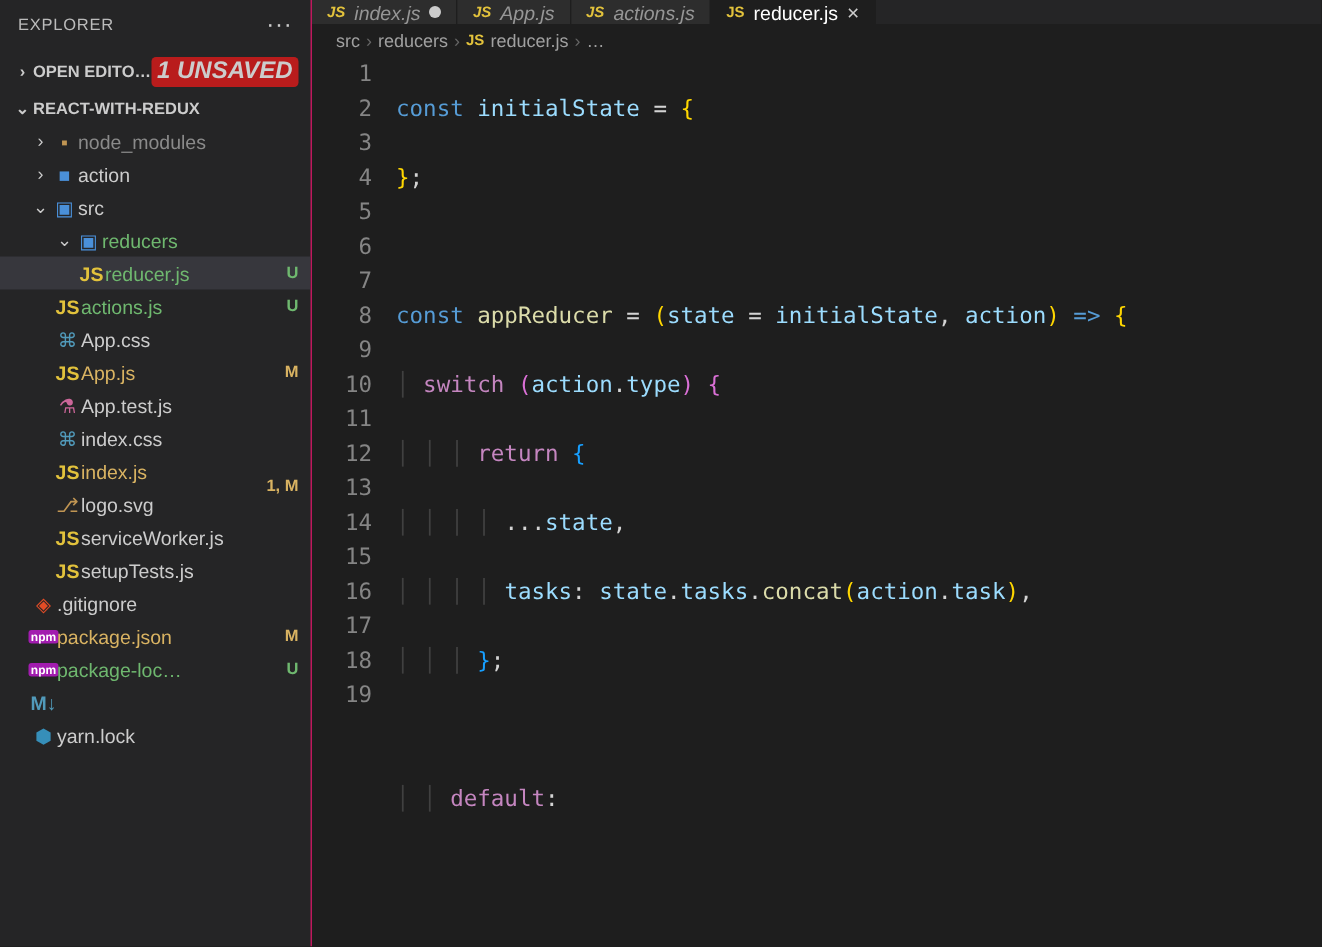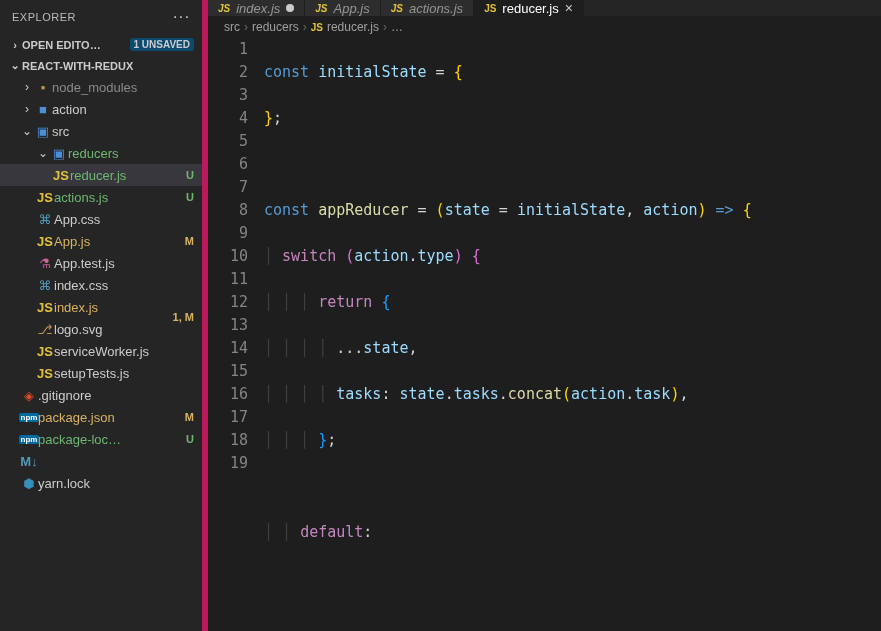--- a/index.html
+++ b/index.html
@@ -11,21 +11,21 @@
   height: 631px;
   overflow: hidden;
   display: flex;
   font-size: 13px;
 }
 .sidebar {
   width: 208px;
   background: #252526;
   display: flex;
   flex-direction: column;
-  border-right: 6px solid #be185d;
+  border-right: 1px solid #be185d;
 }
 .sidebar-header {
   display: flex;
   align-items: center;
   justify-content: space-between;
   padding: 8px 12px;
   font-size: 11px;
   color: #bbbbbb;
   letter-spacing: 0.5px;
 }
@@ -34,26 +34,27 @@
   display: flex;
   align-items: center;
   padding: 4px 8px;
   font-size: 11px;
   font-weight: 700;
   color: #cccccc;
   cursor: pointer;
 }
 .section-row .chev { width: 14px; display:inline-block; text-align:center; color:#cccccc;}
 .badge-unsaved {
-  background: #0c4a6e;
+  background: #b91c1c;
   color: #cccccc;
-  font-size: 10px;
+  font-size: 16px;
   padding: 1px 4px;
   border-radius: 3px;
   margin-left: auto;
+  font-style: italic;
 }
 .tree { flex:1; overflow:auto; }
 .tree-item {
   display: flex;
   align-items: center;
   padding: 2px 8px 2px 8px;
   height: 22px;
   cursor: pointer;
   font-size: 13px;
 }
@@ -66,21 +67,21 @@
 .indent-2 { padding-left: 36px; }
 .indent-3 { padding-left: 52px; }
 .git-m { color:#d9b362; }
 .git-u { color:#6fb86f; }
 .git-num{color:#d9b362;margin-top:19px;}
 .label.modified{ color:#d9b362;}
 .label.untracked{ color:#6fb86f;}
 .icon-folder{ color:#c09553;}
 .icon-js{ color:#e2c23c; font-weight:700; font-size:10px; }
 .icon-css{ color:#519aba;}
-.icon-npm{ background:#0369a1;color:#fff;font-size:8px;font-weight:700;padding:0 2px;border-radius:2px;}
+.icon-npm{ background:#a21caf;color:#fff;font-size:8px;font-weight:700;padding:0 2px;border-radius:2px;}
 .icon-md{ color:#519aba;font-size:9px;font-weight:700;}
 .icon-git{ color:#e34c26;}
 .icon-test{ color:#cc6699;}
 .icon-svg{ color:#c09553;}
 .icon-yarn{ color:#368fb9;}
 .dot-modified{ width:8px;height:8px;border-radius:50%;background:#d9b362;}
 .dot-untracked{ width:8px;height:8px;border-radius:50%;background:#6fb86f;}
 
 .editor-area {
   flex: 1;

